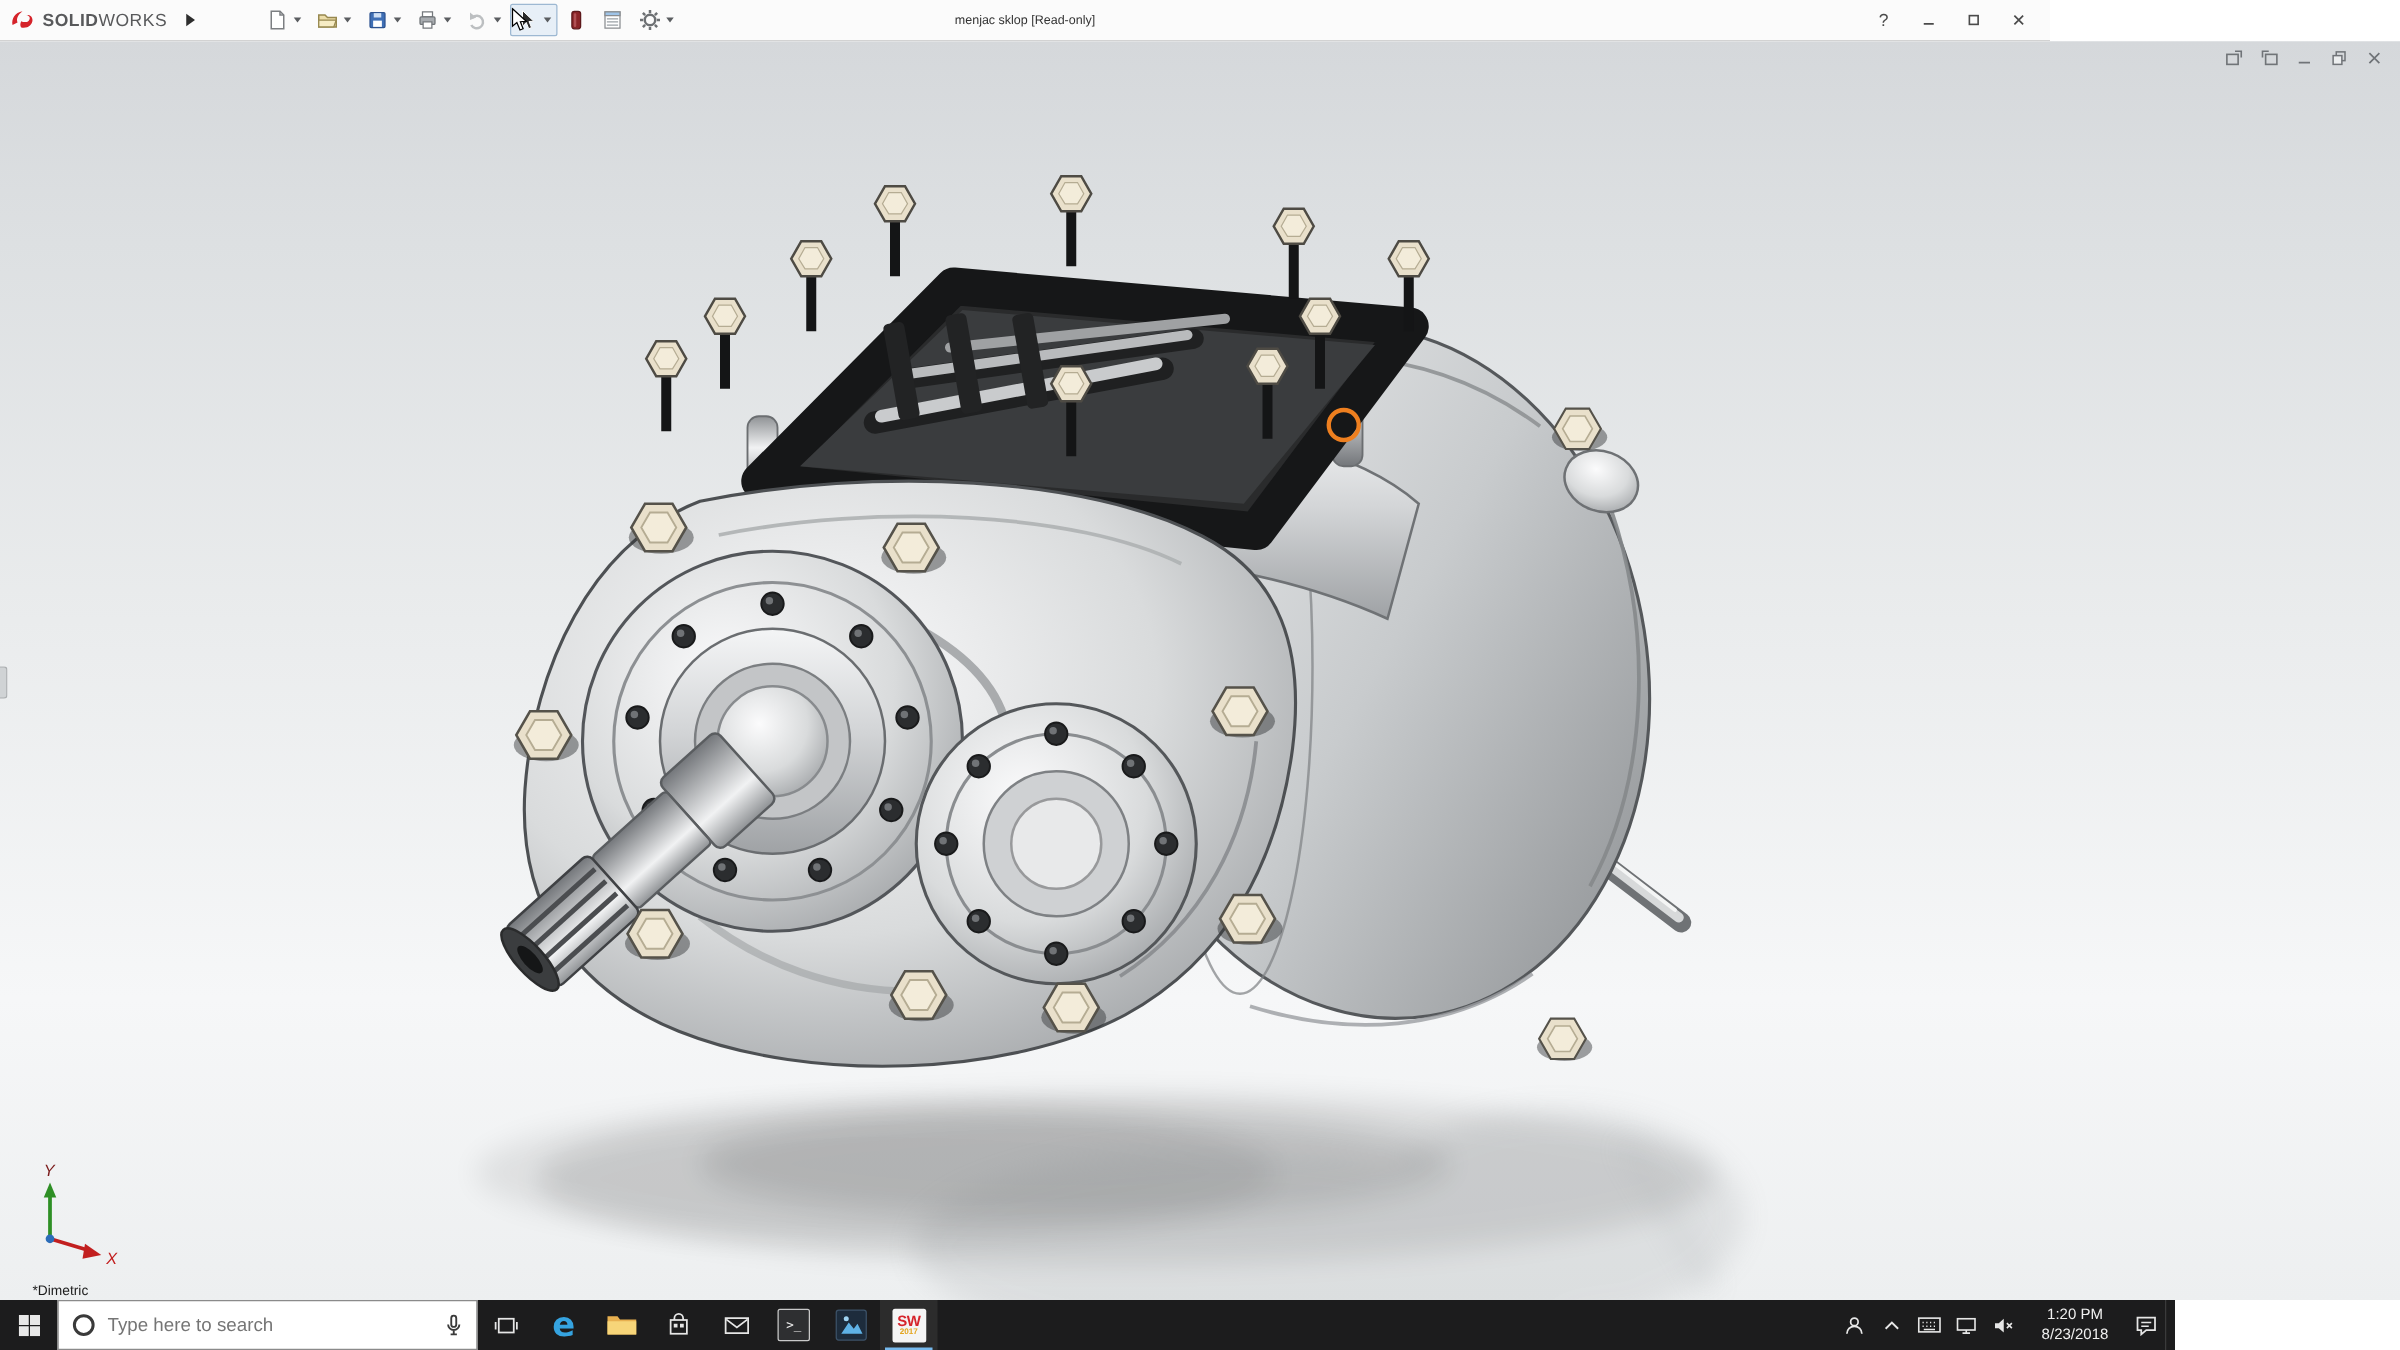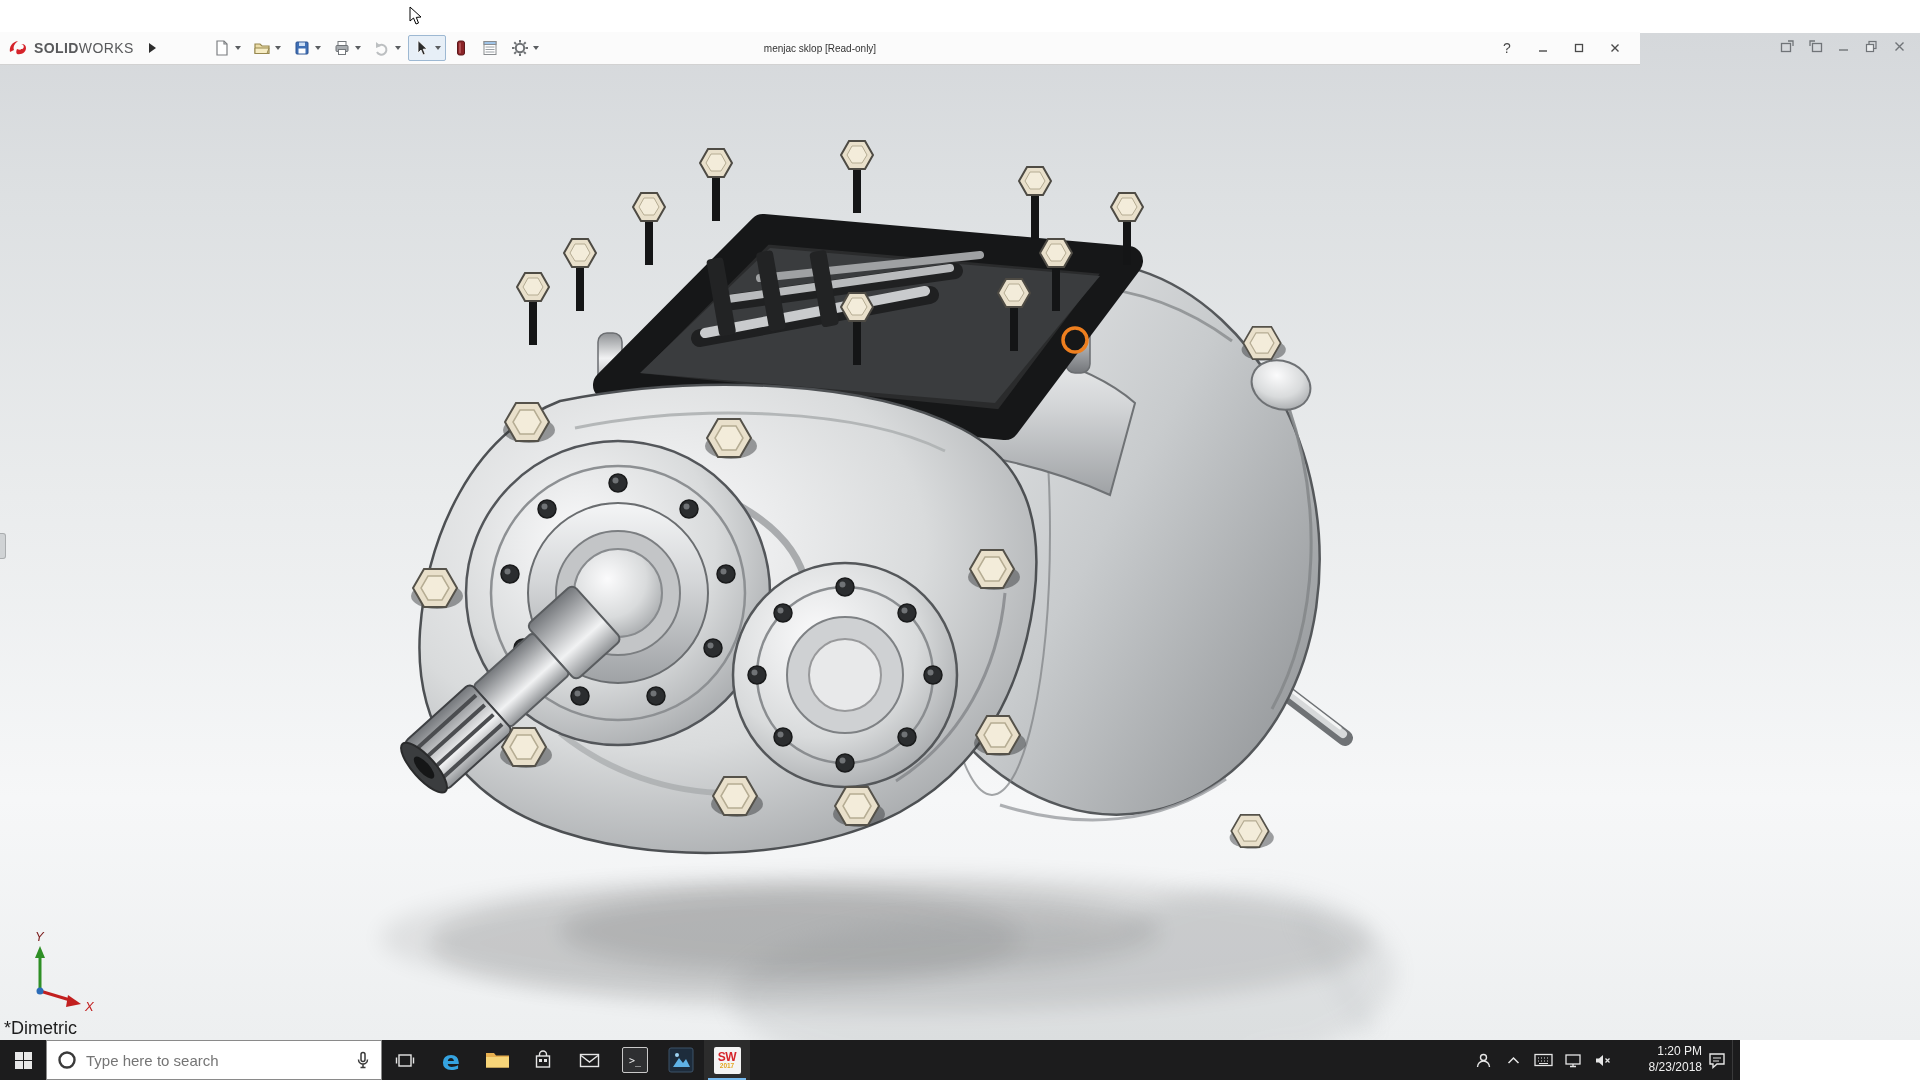--- a/index.html
+++ b/index.html
@@ -1,20 +1,20 @@
 <!DOCTYPE html>
 <html><head>
 <meta charset="utf-8">
 <style>
   * { margin:0; padding:0; box-sizing:border-box; }
   html,body { width:1920px; height:1080px; overflow:hidden; font-family:"Liberation Sans", sans-serif; background:#fff; }
 
   
   .titlebar { position:absolute; top:0; left:0; width:1640px; height:33px; background:#fbfbfb;
-              border-bottom:1px solid #d2d2d2; display:flex; align-items:center; z-index:20;margin-top:32px; }
+              border-bottom:1px solid #d2d2d2; display:flex; align-items:center; z-index:20; }
   .brand { display:flex; align-items:center; gap:4px; padding:0 10px 0 8px; }
   .brand-text { font-size:14px; letter-spacing:.4px; color:#58595b; }
   .brand-solid { font-weight:700; }
   .menu-expand { width:18px; height:22px; display:flex; align-items:center; justify-content:center;
                  background:none; border:none; cursor:pointer; }
   .tri-right { width:0; height:0; border-top:5px solid transparent; border-bottom:5px solid transparent;
                border-left:7px solid #2d2d2d; }
   .toolbar { display:flex; align-items:center; margin-left:46px; gap:2px; }
   .tool { display:flex; align-items:center; height:26px; padding:0 4px; border:1px solid transparent;
           background:none; cursor:pointer; border-radius:2px; }
@@ -29,37 +29,37 @@
 
   
   .viewport { position:absolute; top:33px; left:0; width:1920px; height:1007px;
               background:linear-gradient(180deg,#d5d8db 0%, #dde0e2 16%, #eaeced 46%, #f6f7f8 76%, #edeff0 100%); }
   .model-svg { position:absolute; inset:0; }
   .doc-controls { position:absolute; top:5px; right:12px; display:flex; gap:11px; align-items:center; }
   .docbtn { width:17px; height:17px; display:flex; align-items:center; justify-content:center;
             background:none; border:none; cursor:pointer; }
   .left-tab { position:absolute; left:0; top:500px; width:6px; height:26px; background:#d0d3d5;
               border:1px solid #aaadaf; border-left:none; border-radius:0 3px 3px 0; cursor:pointer; }
-  .view-label { position:absolute; left:4px; bottom:1px; font-size:18px; color:#1c1c1c; }
+  .view-label { position:absolute; left:26px; bottom:1px; font-size:11px; color:#1c1c1c; }
   .mouse-cursor { position:absolute; left:408px; top:6px; z-index:99; pointer-events:none; }
 
   
   .taskbar { position:absolute; bottom:0; left:0; width:1740px; height:40px; background:#1c1c1d;
              display:flex; align-items:stretch; z-index:30; }
   .tb-btn { width:46px; display:flex; align-items:center; justify-content:center; background:none;
             border:none; cursor:pointer; position:relative; }
   .tb-btn.active { background:rgba(255,255,255,0.07); }
   .tb-btn.active::after { content:""; position:absolute; left:4px; right:4px; bottom:0; height:2px; background:#76b9ed; }
   .search-box { width:336px; background:#ffffff; border:1px solid #8a8a8a; display:flex; align-items:center;
                 padding:0 10px 0 10px; gap:9px; }
   .search-box input { flex:1; border:none; outline:none; font-size:15px; color:#5f5f5f;
                       font-family:"Liberation Sans", sans-serif; background:transparent; }
   .tray { margin-left:auto; display:flex; align-items:stretch; }
   .tray .tb-btn { width:30px; }
-  .clock { display:flex; flex-direction:column; justify-content:center; align-items:flex-end; width:84px;
+  .clock { display:flex; flex-direction:column; justify-content:center; align-items:center; width:84px;
            color:#f0f0f0; font-size:12px; line-height:1.3; cursor:pointer; }
   .desktop-sliver { width:8px; border-left:1px solid #3a3a3b; cursor:pointer; }
   .sw-tile { width:27px; height:27px; background:#f4f4f4; border-radius:2px; display:flex; flex-direction:column;
              align-items:center; justify-content:center; line-height:1; }
   .sw-letters { color:#d6252c; font-weight:700; font-size:12px; letter-spacing:-0.5px; }
   .sw-year { color:#e3a51f; font-weight:700; font-size:6.5px; }
   .console-tile { width:26px; height:26px; background:#2e2f31; border:1px solid #c9c9c9; border-radius:2px;
                   color:#eee; font-size:10px; font-family:"DejaVu Sans Mono", monospace; display:flex;
                   align-items:center; justify-content:center; }
   .edge-glyph { color:#35a3e0; font-size:27px; font-weight:700; font-family:"DejaVu Sans", sans-serif; line-height:1; }

